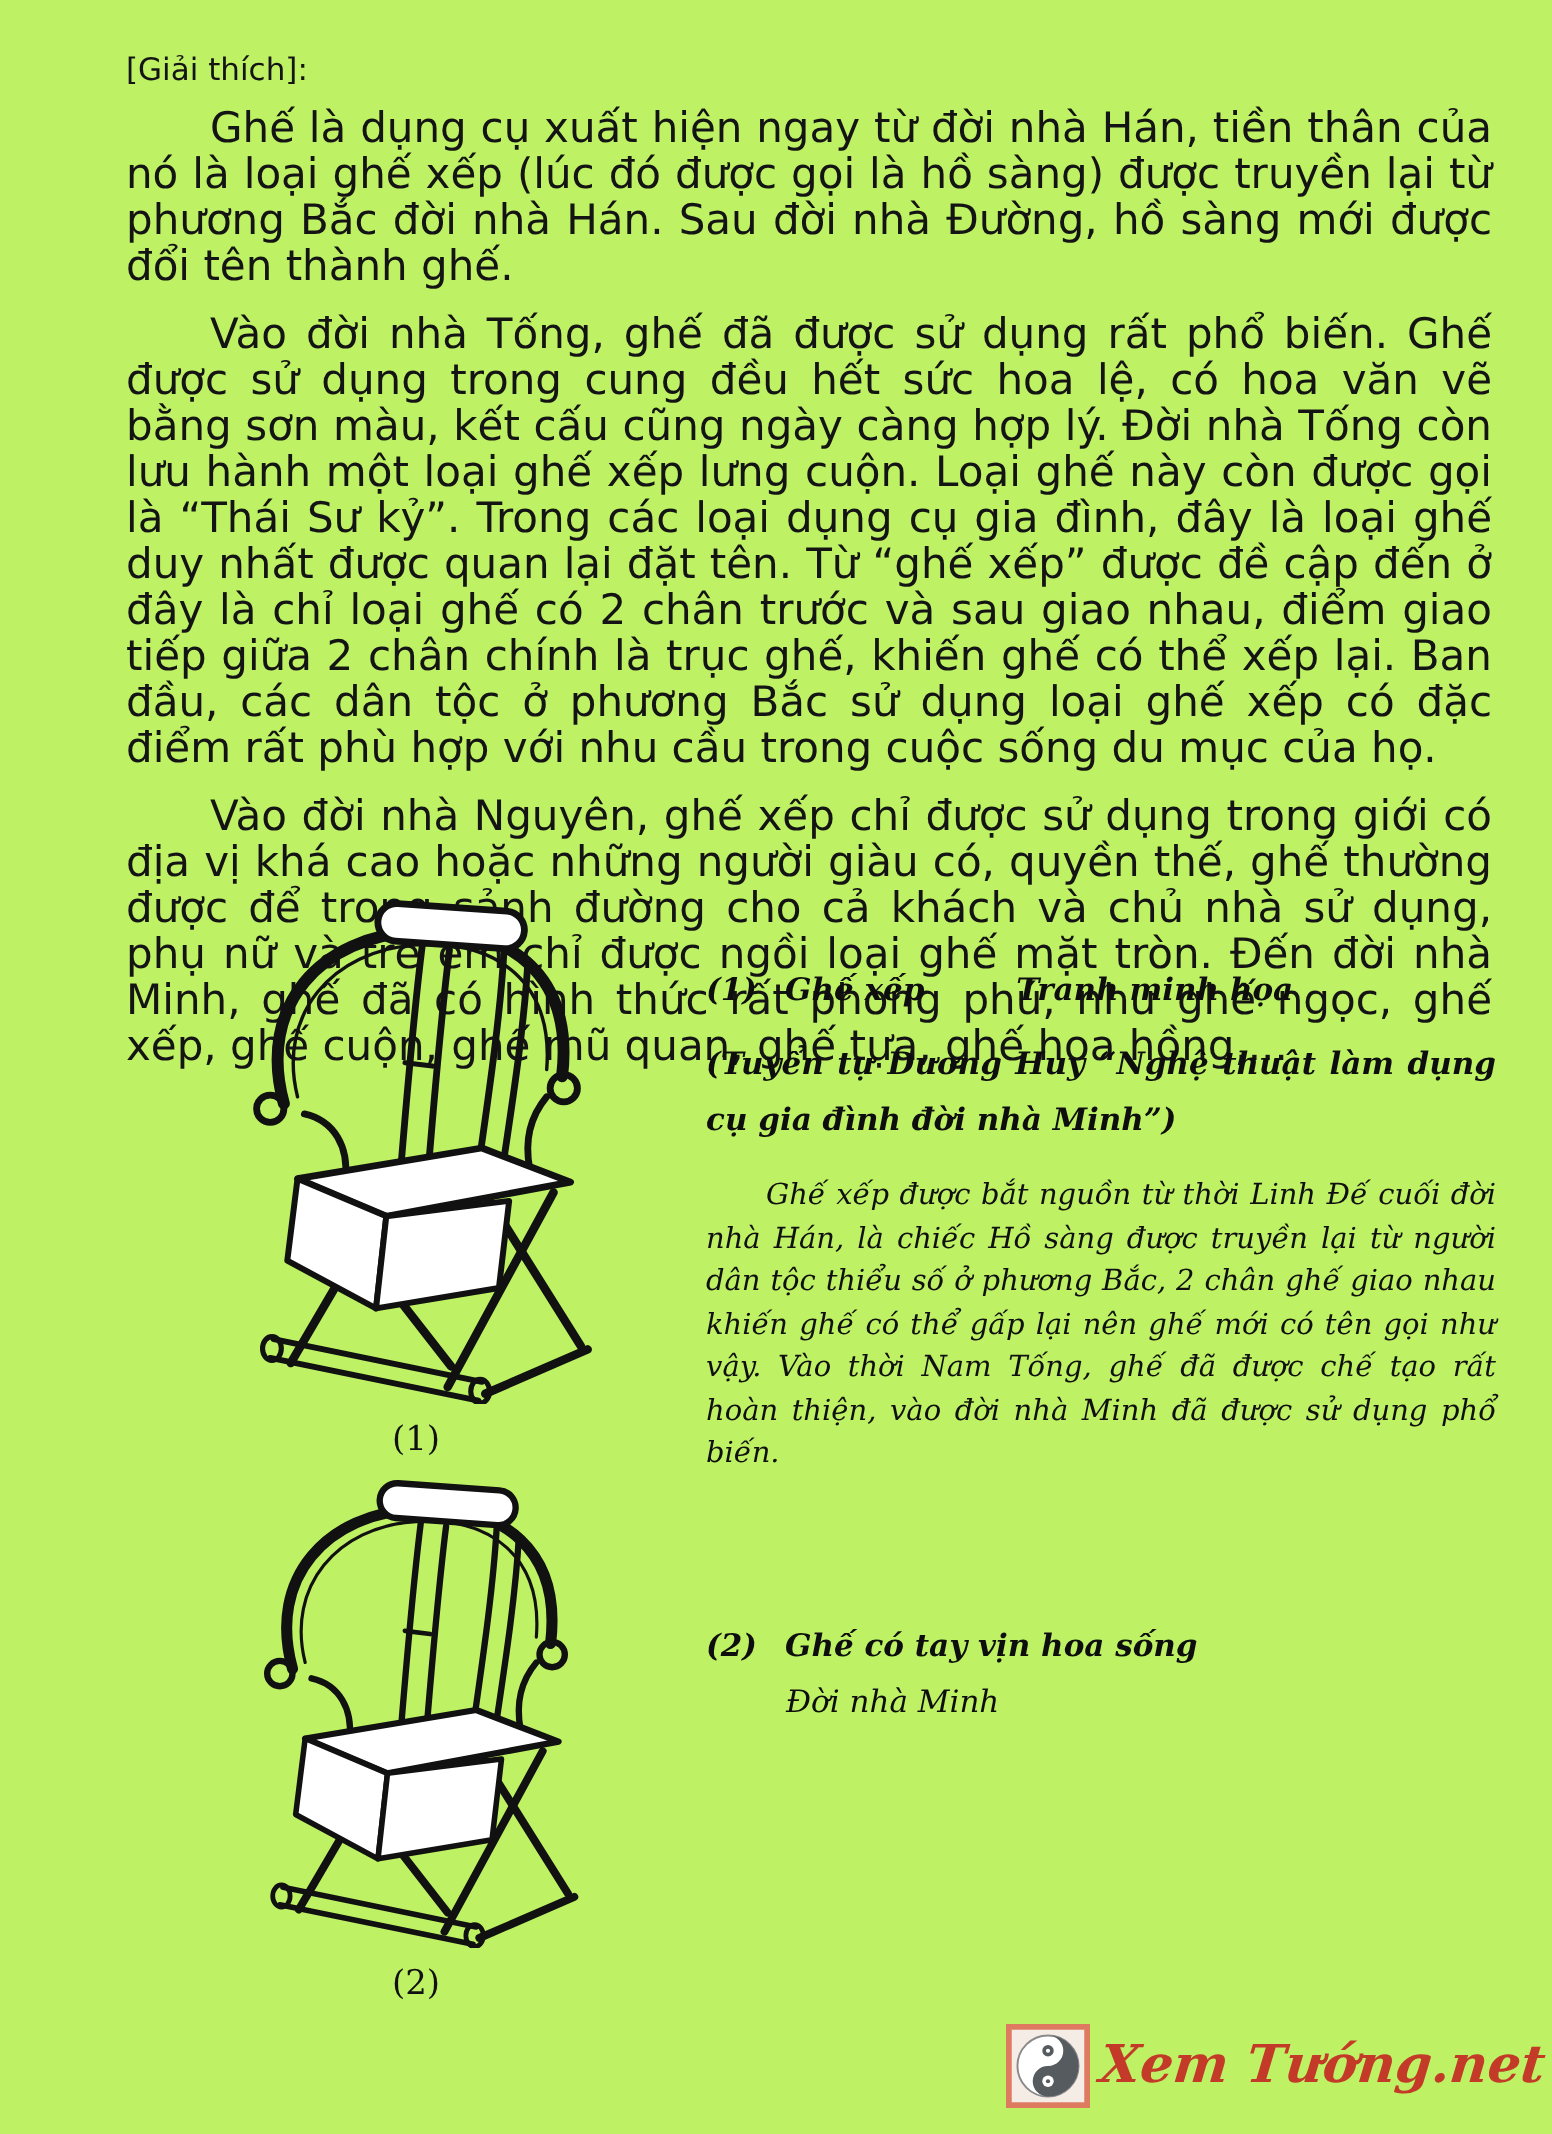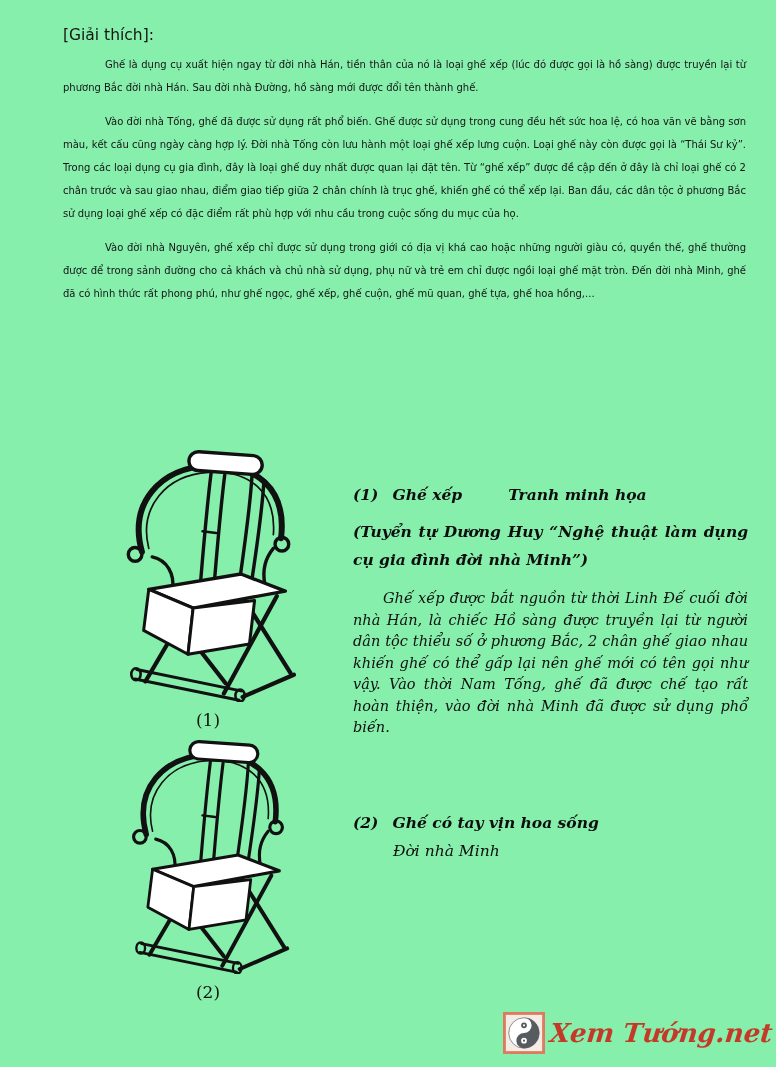--- a/index.html
+++ b/index.html
@@ -1,31 +1,31 @@
 <!DOCTYPE html>
 <html lang="vi"><head>
 <meta charset="utf-8">
 <style>
   html,body{margin:0;padding:0;background:#ffffff;}
   .page{
     position:relative;
     width:776px;height:1067px;
-    background:#86efac;
+    background:#bef264;
     overflow:hidden;
     font-family:"DejaVu Sans",sans-serif;
     color:#141414;
   }
   .content{
     position:absolute;top:24px;left:63px;right:30px;
   }
   .heading{
     font-size:15.5px;line-height:23px;margin:0 0 6px 0;
   }
   .body-p{
-    font-size:10px;line-height:23px;
+    font-size:21px;line-height:23px;
     text-align:justify;text-indent:42px;
     margin:0 0 11px 0;
   }
   
   .fig-row{position:absolute;left:63px;right:28px;display:flex;}
   .fig-row-1{top:446px;}
   .fig-row-2{top:736px;}
   .fig-left{width:290px;flex:0 0 290px;display:flex;flex-direction:column;align-items:center;}
   .chair-svg{display:block;}
   .fig-label{

